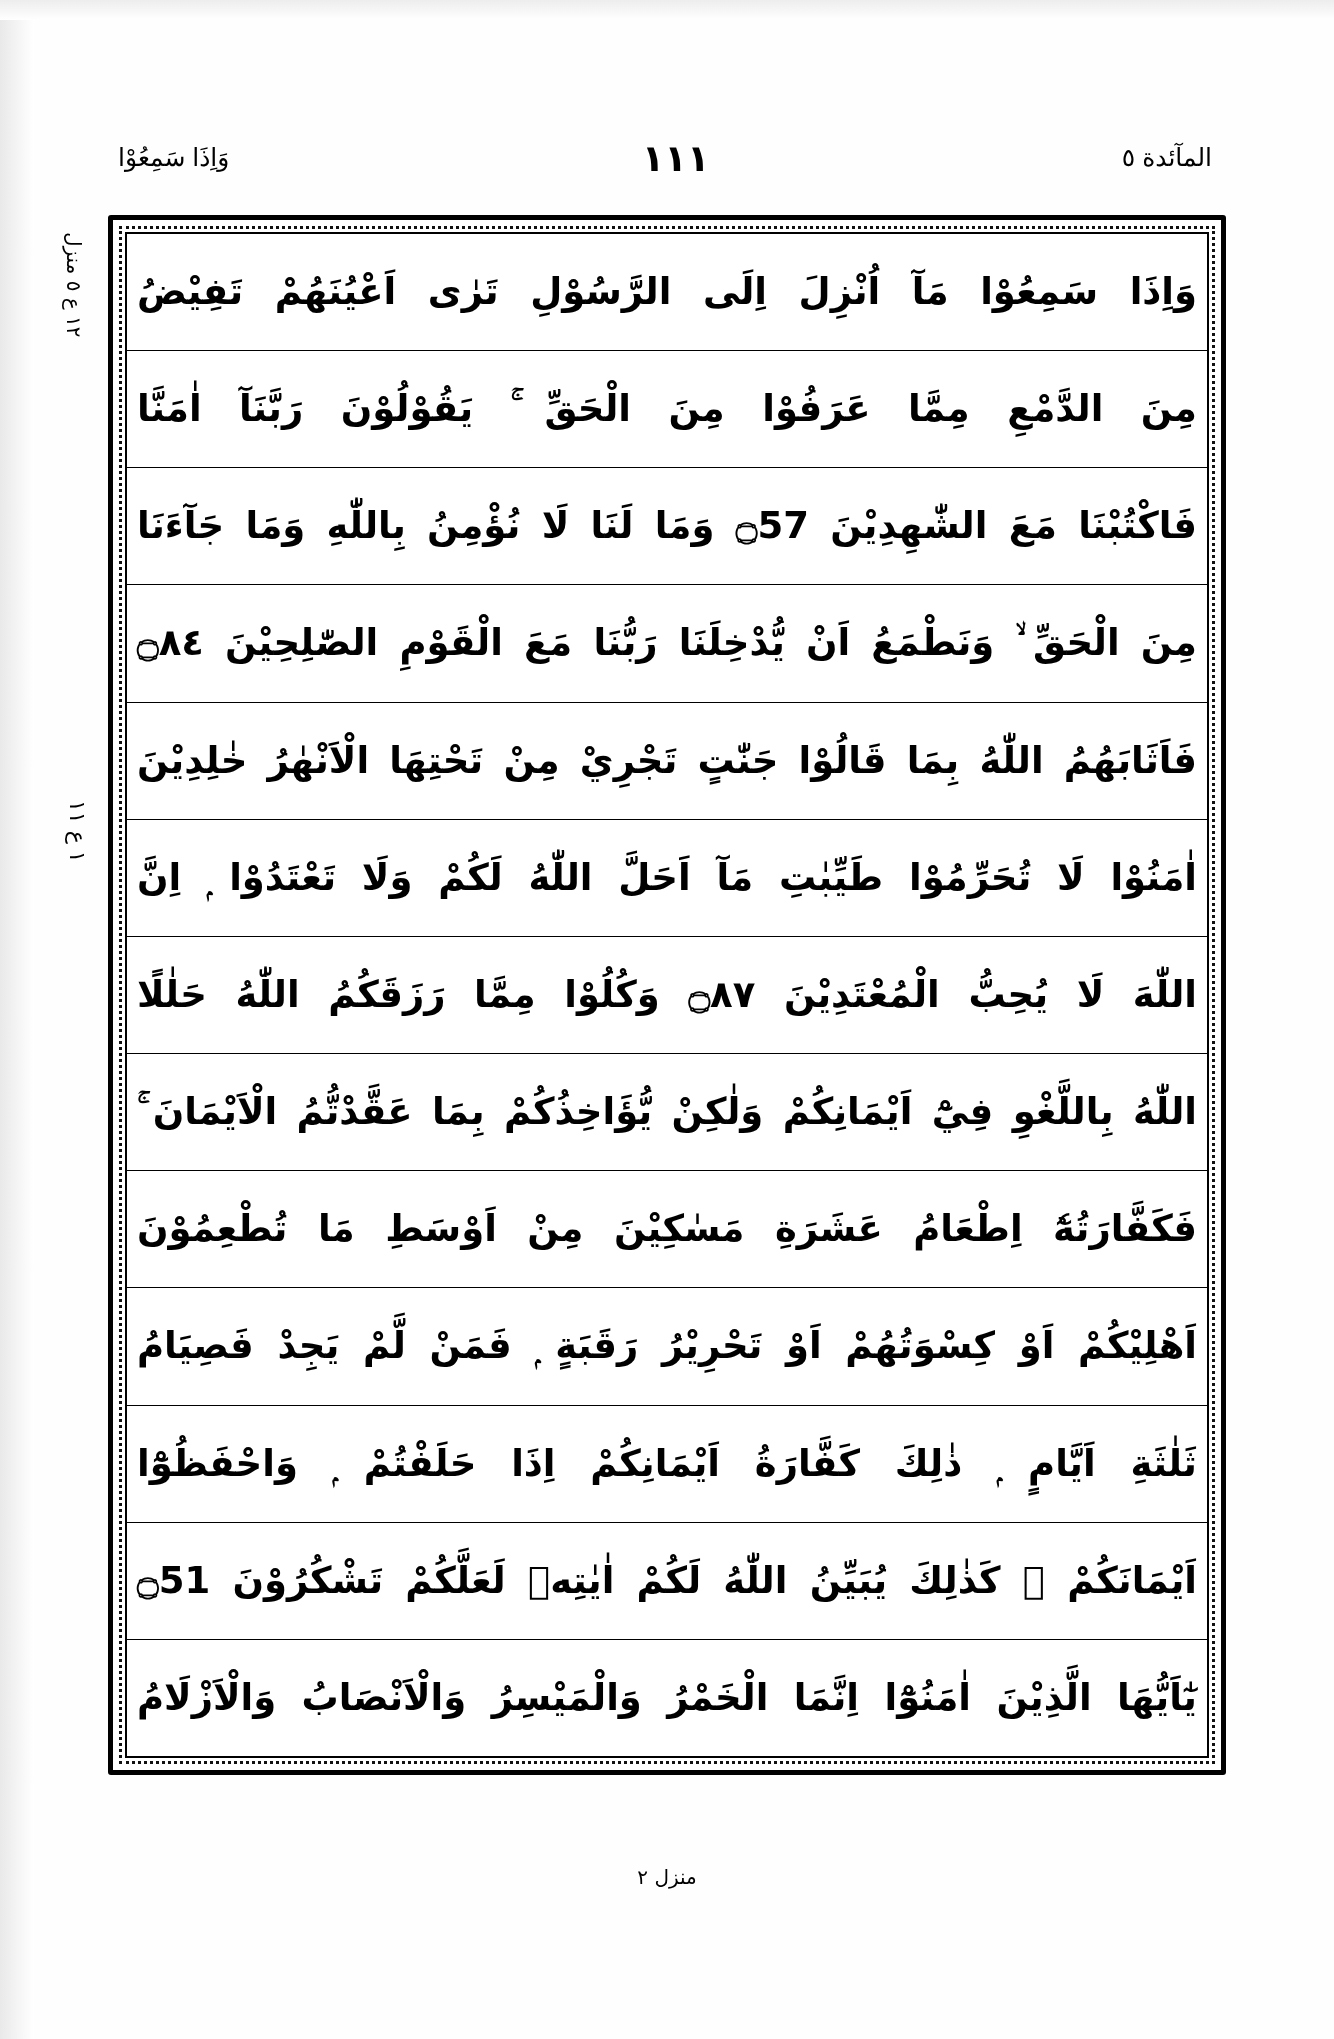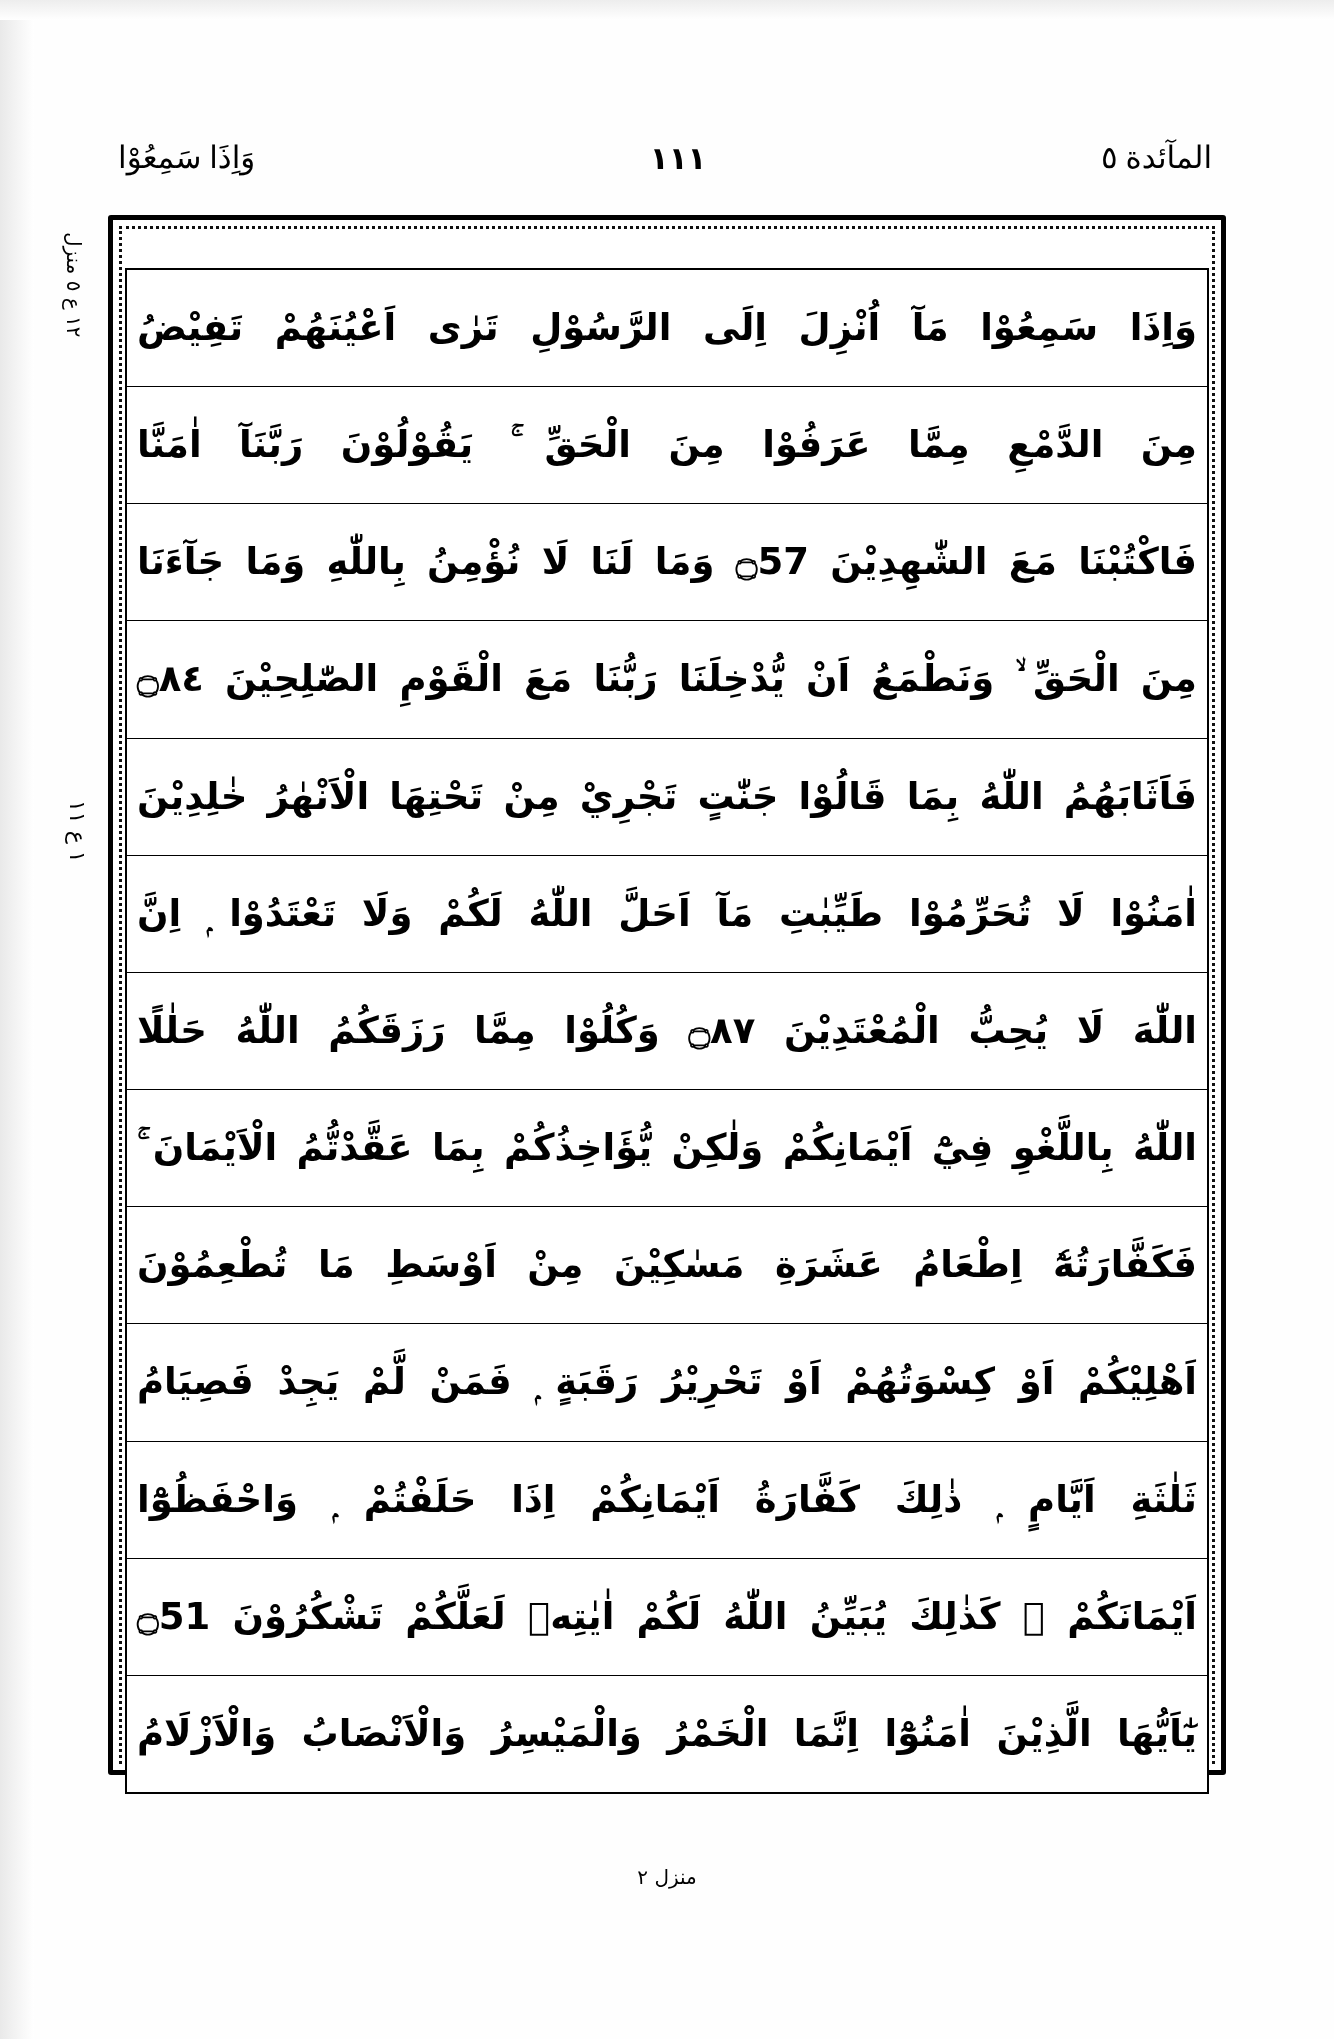--- a/index.html
+++ b/index.html
@@ -28,29 +28,29 @@
     top: 128px;
     left: 100px;
     right: 100px;
     height: 60px;
     display: flex;
     align-items: center;
     justify-content: space-between;
     direction: rtl;
   }
   .header-side {
-    font-family: Liberation Serif, serif;
-    font-size: 31px;
+    font-family: Liberation Sans, sans-serif;
+    font-size: 25px;
     line-height: 1.1;
     white-space: nowrap;
   }
   .header-side.right { padding-right: 22px; }
   .header-side.left  { padding-left: 18px; }
   .header-center {
-    font-size: 31px;
+    font-size: 37px;
     letter-spacing: 2px;
     font-weight: 600;
   }
 
   
   .frame-outer {
     position: absolute;
     top: 215px;
     left: 108px;
     width: 1118px;
@@ -70,21 +70,20 @@
     background: #fff;
   }
   .frame-inner2 {
     width: 100%;
     height: 100%;
     border: 2px solid #000;
     box-sizing: border-box;
     background: #fff;
     display: flex;
     flex-direction: column;
-    margin-top: 36px;
   }
 
   
   .line {
     flex: 1 1 0;
     border-bottom: 1.5px solid #000;
     display: flex;
     align-items: center;
     justify-content: center;
     direction: rtl;

